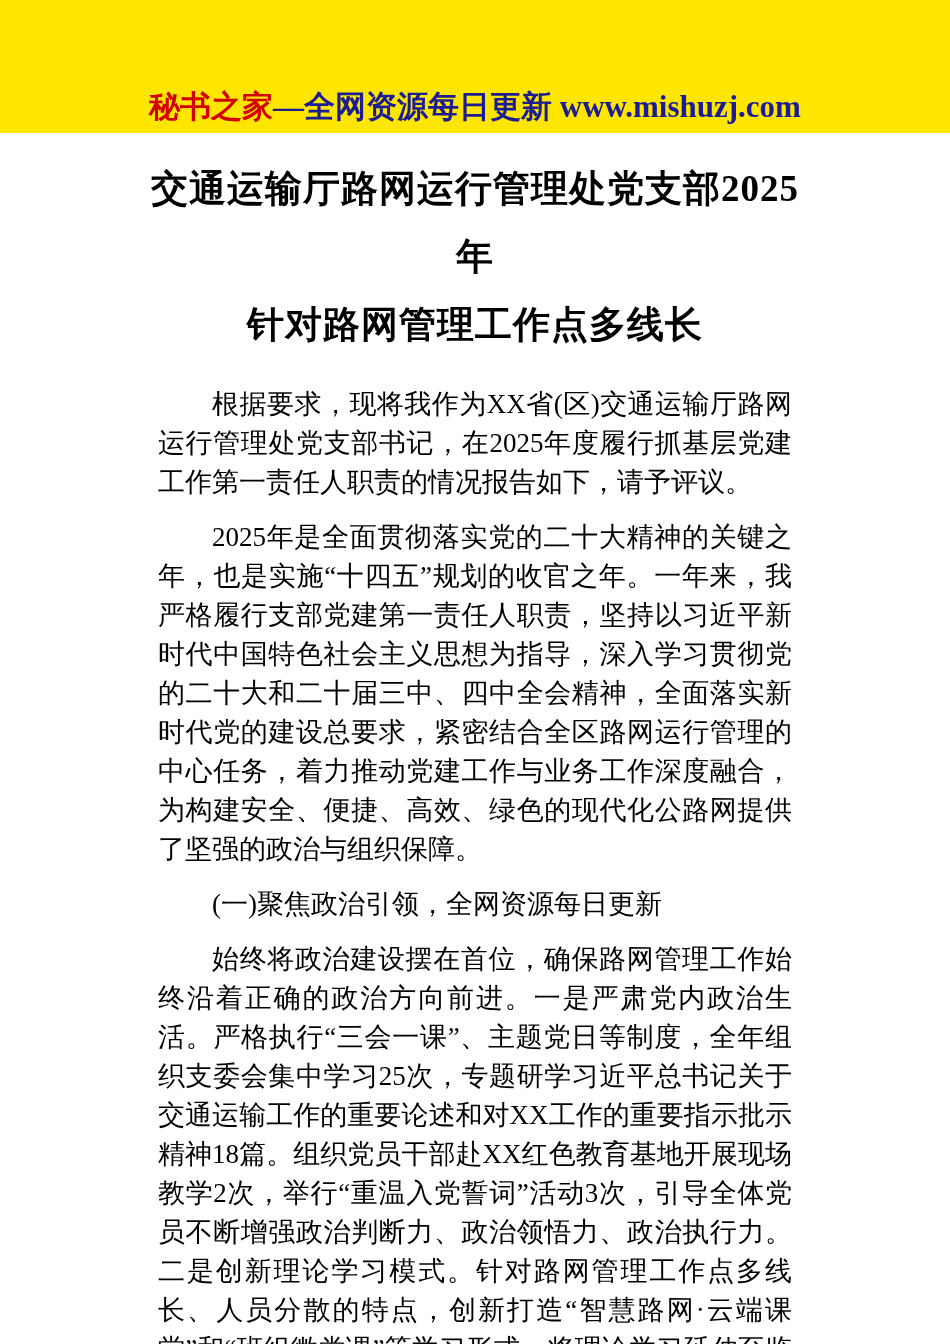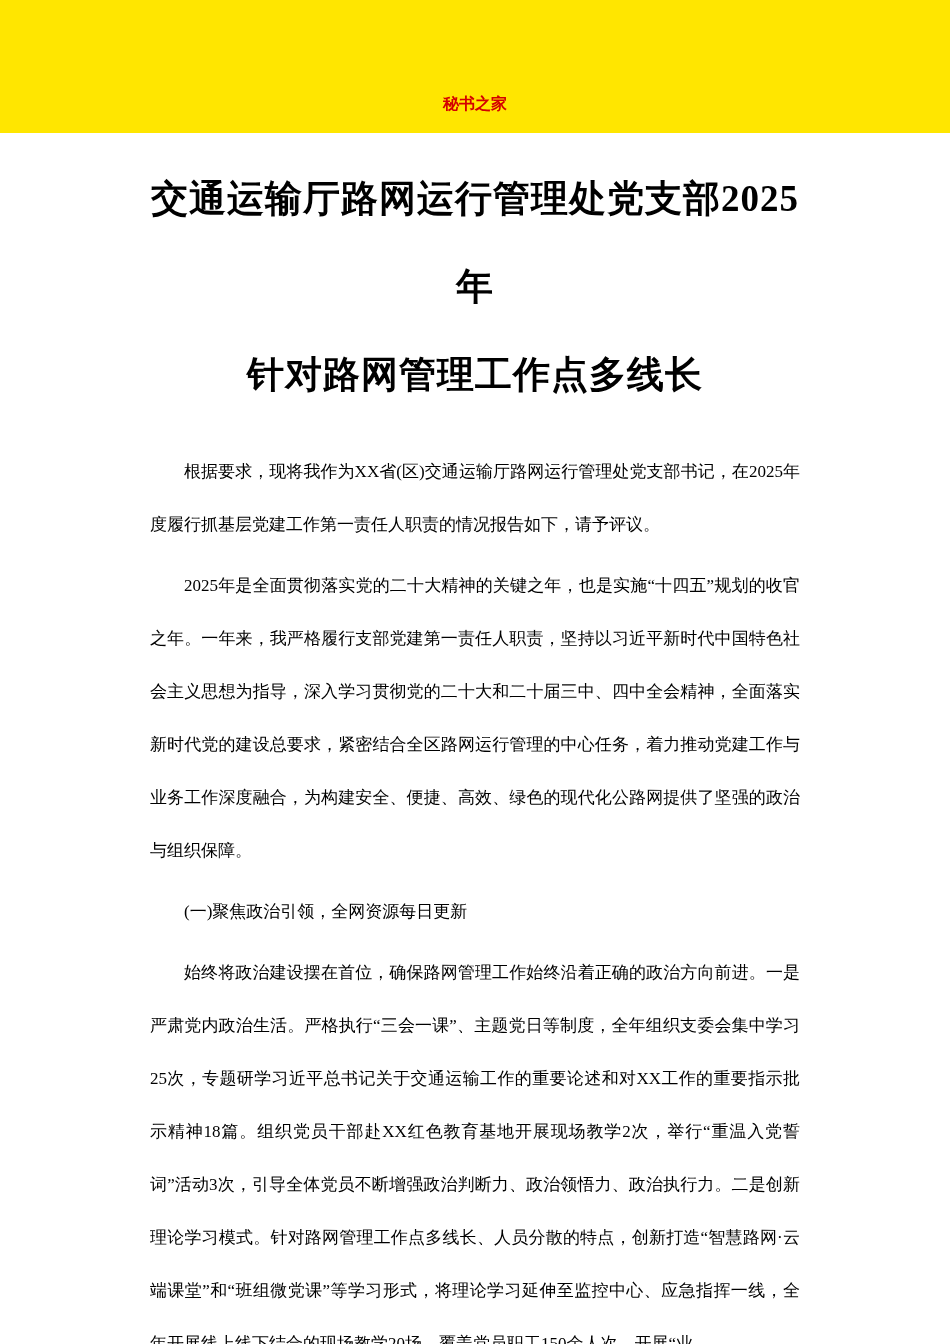--- a/index.html
+++ b/index.html
@@ -17,23 +17,23 @@
     font-family: "Liberation Serif", "DejaVu Serif", serif;
     color: #000000;
   }
   .banner {
     width: 100%;
     height: 133px;
     background: #ffe600;
     display: flex;
     justify-content: center;
     align-items: flex-end;
-    padding-bottom: 20px;
+    padding-bottom: 8px;
     box-sizing: border-box;
-    font-size: 16px;
+    font-size: 31px;
     line-height: 1.2;
     white-space: nowrap;
   }
   .banner .site-name {
     color: #d40000;
     font-weight: bold;
   }
   .banner .tagline {
     color: #1c1c94;
     font-weight: bold;
@@ -41,47 +41,48 @@
   .content {
     padding: 0 142px;
     box-sizing: border-box;
   }
   .title {
     margin: 22px 0 26px 0;
     padding: 0;
     text-align: center;
     font-size: 37px;
     font-weight: bold;
-    line-height: 88px;
+    line-height: 68px;
     letter-spacing: 1px;
   }
   .title .title-line {
     display: block;
   }
   .salutation {
     margin: 0;
     font-size: 27px;
     line-height: 39px;
     text-align: justify;
   }
   .para {
-    margin: 8px;
-    font-size: 17px;
-    line-height: 53px;
+    margin: 16px;
+    font-size: 27px;
+    line-height: 39px;
     text-align: justify;
     text-indent: 2em;
   }
 </style>
 </head>
 <body>
 
 <div class="page">
 
   <header class="banner">
     <span class="site-name">秘书之家</span>
+      <span class="tagline">—全网资源每日更新 www.mishuzj.com</span>
   </header>
 
   <main class="content">
 
     <h1 class="title">
       <span class="title-line">交通运输厅路网运行管理处党支部2025年</span>
       <span class="title-line">针对路网管理工作点多线长</span>
     </h1>
 
 

